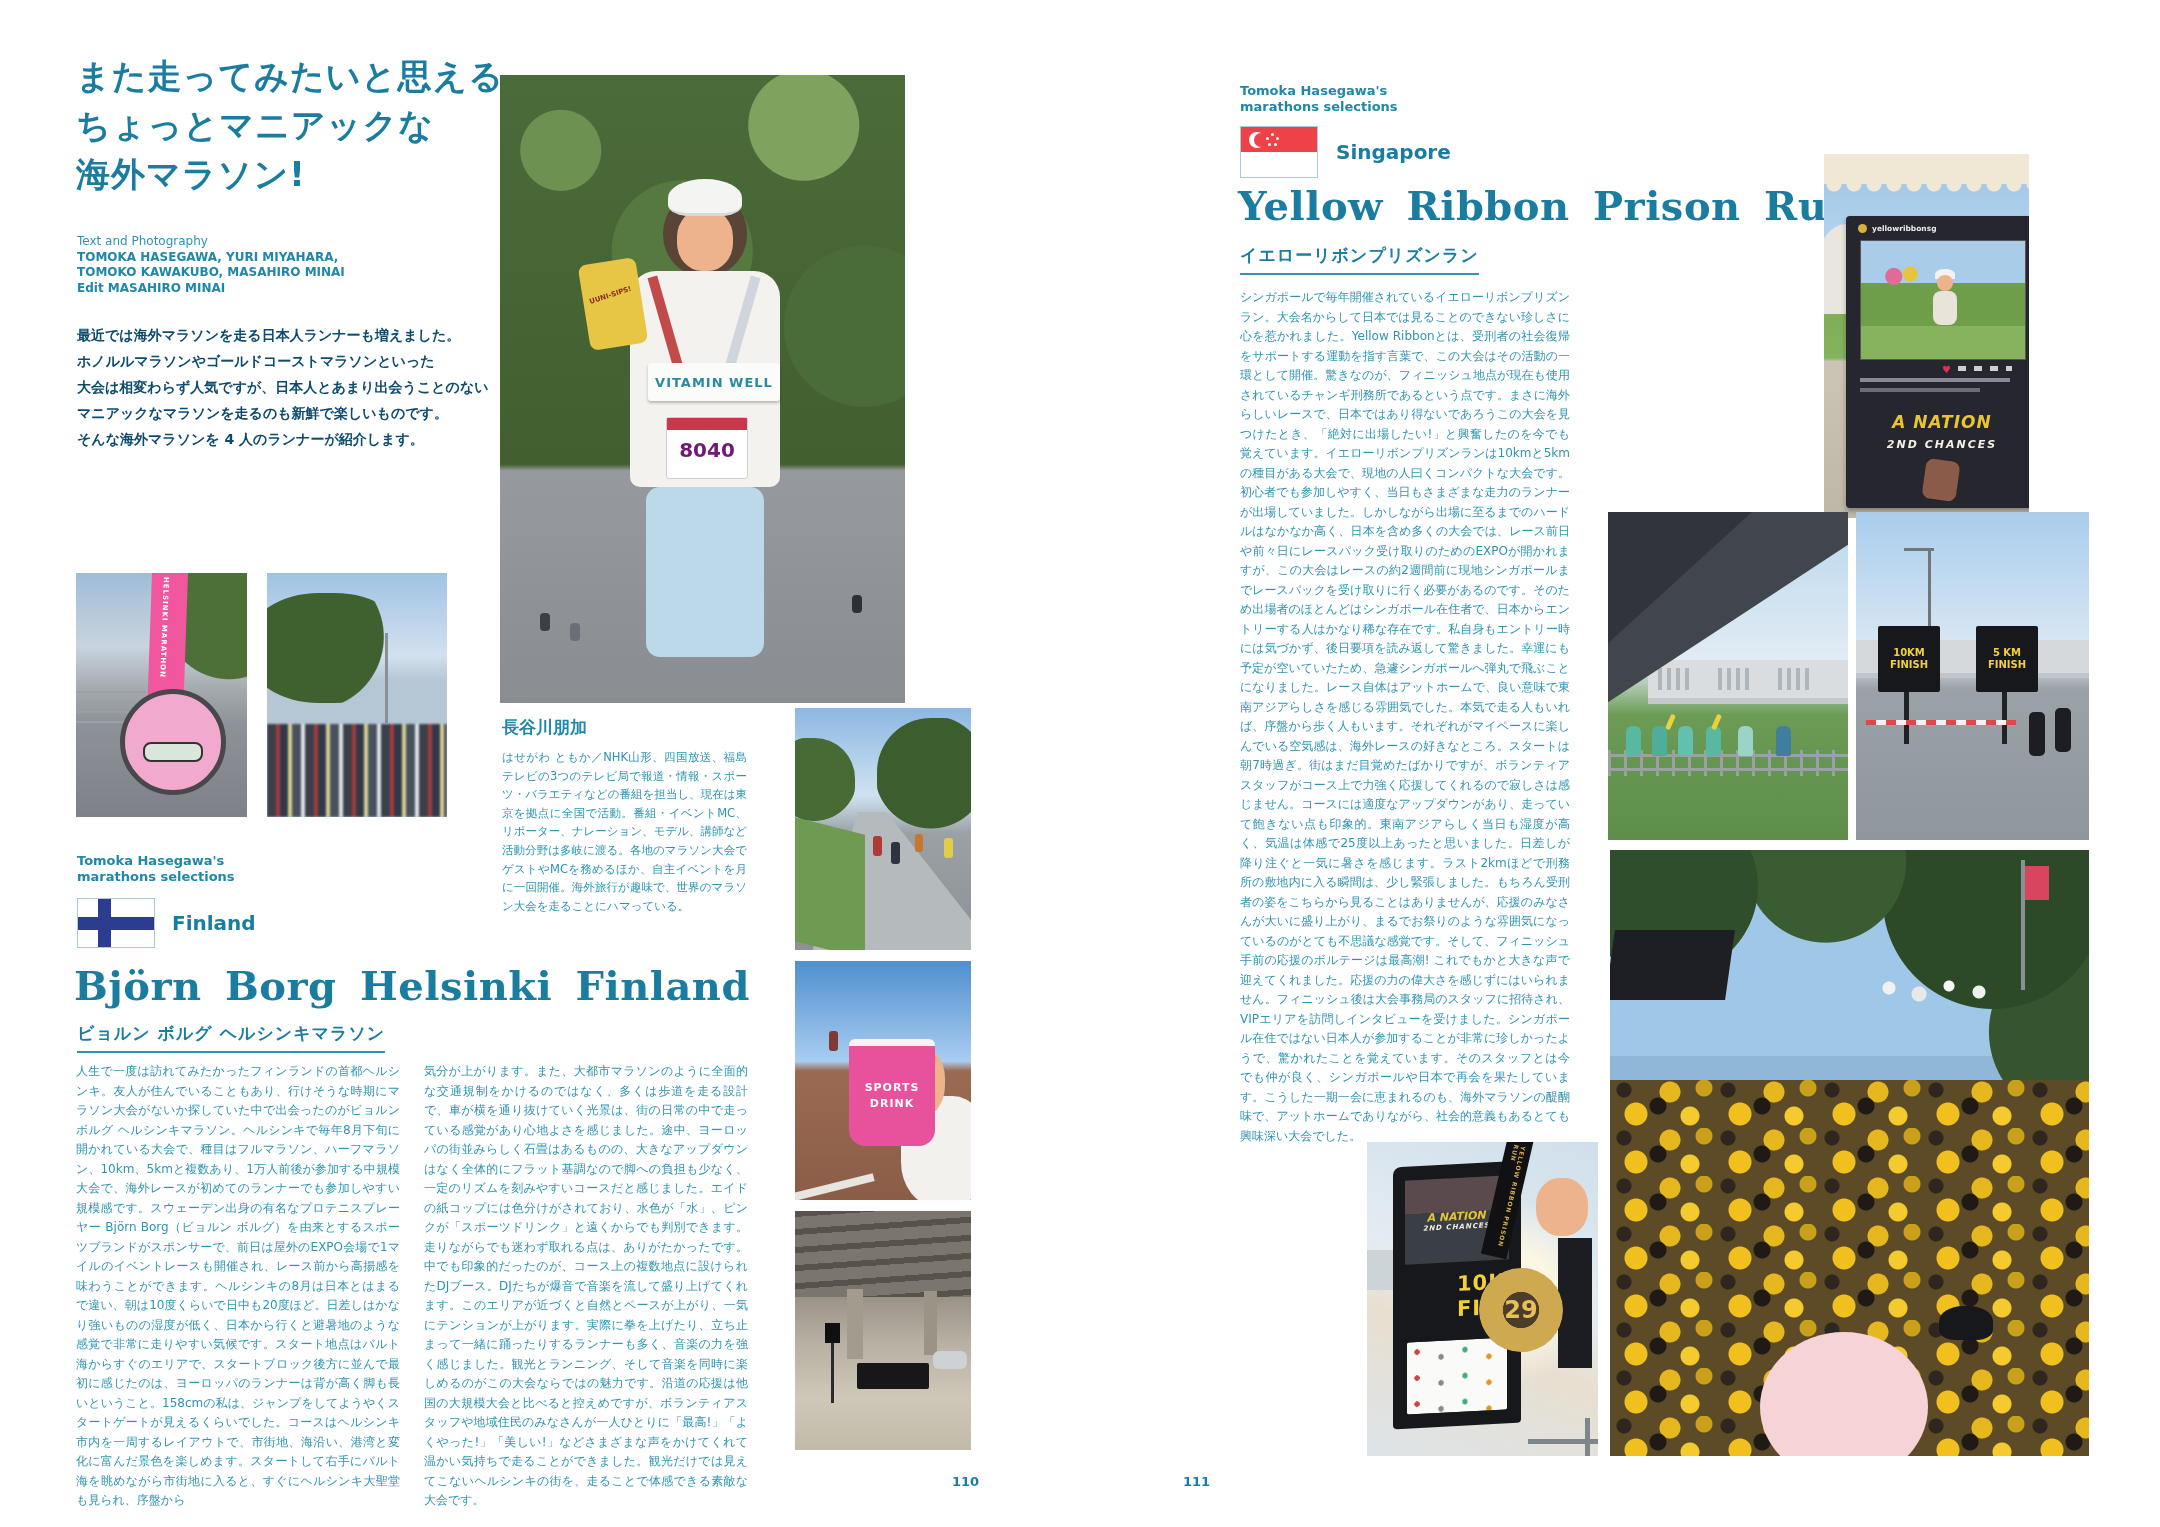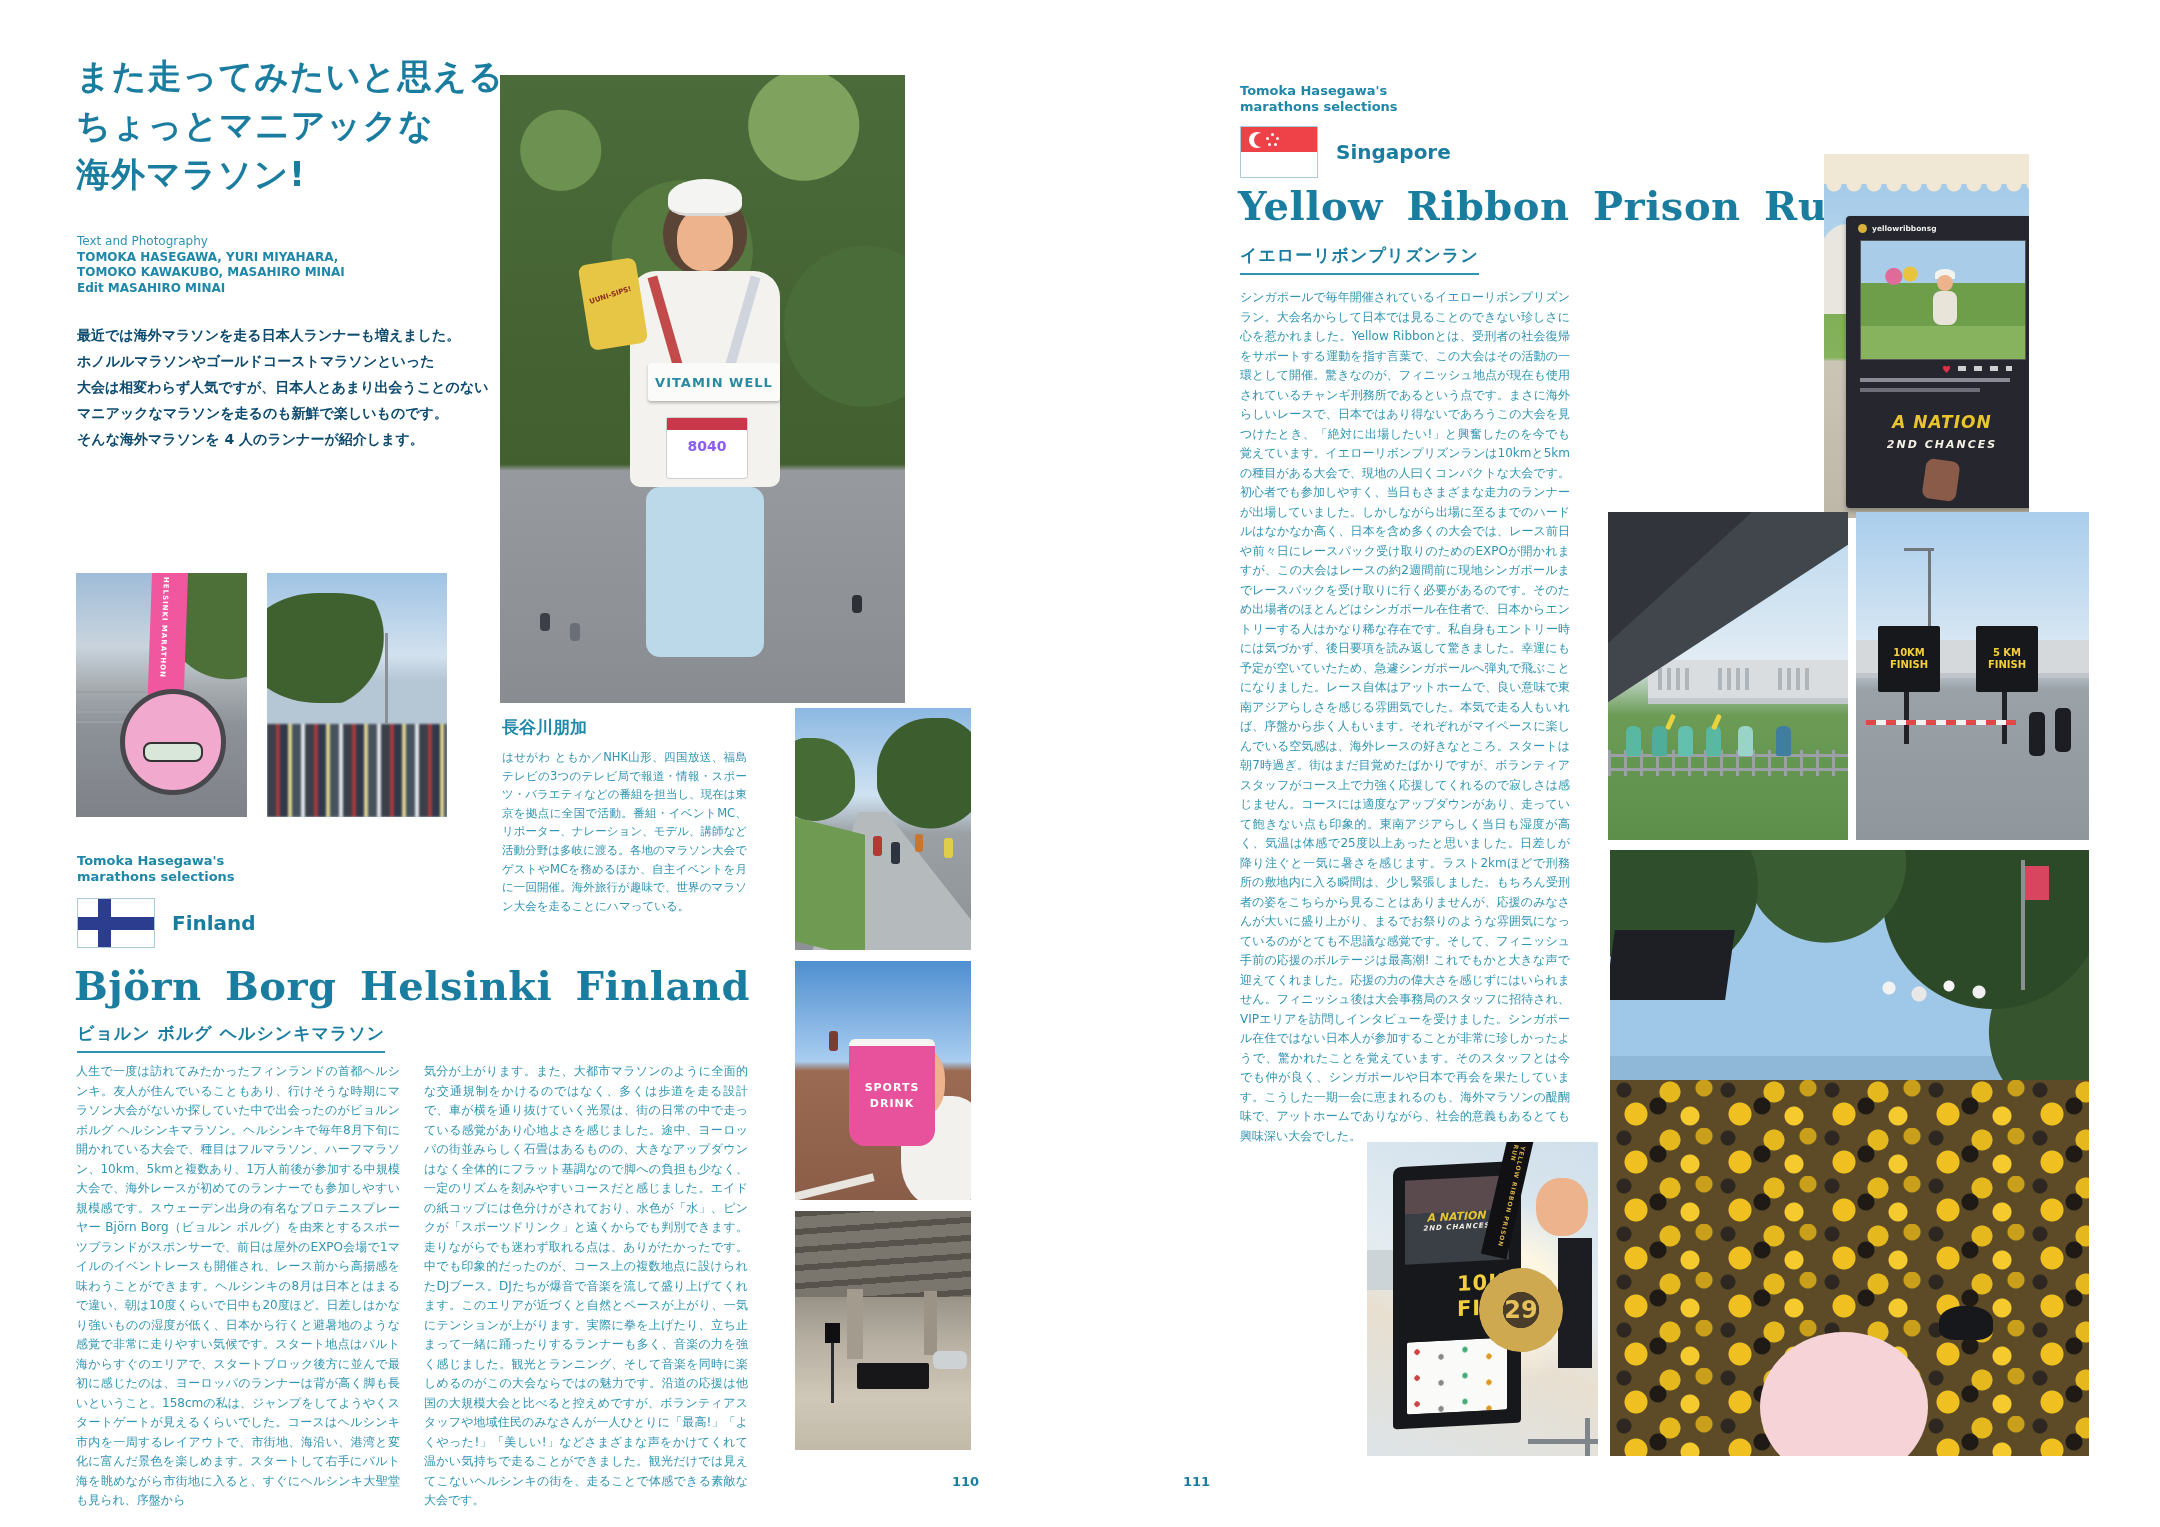--- a/index.html
+++ b/index.html
@@ -68,21 +68,21 @@
   .ph-hero .strap1{left:160px;top:200px;width:10px;height:92px;background:#c24a4a;transform:rotate(-16deg);}
   .ph-hero .strap2{left:238px;top:200px;width:10px;height:92px;background:#cfd4dd;transform:rotate(16deg);}
   .ph-hero .bag{left:84px;top:186px;width:58px;height:86px;border-radius:8px;background:#e7c645;transform:rotate(-9deg);}
   .ph-hero .bag span{position:absolute;left:6px;top:30px;font-size:7px;font-weight:700;color:#8a2d1e;transform:rotate(-9deg);}
   .ph-hero .sign{left:148px;top:288px;width:132px;height:38px;background:#fbfbf9;border-radius:3px;
       box-shadow:0 2px 3px rgba(0,0,0,.25);display:flex;align-items:center;justify-content:center;position:absolute;}
   .ph-hero .sign span{position:static;font-size:13px;font-weight:700;color:#2a8aa0;letter-spacing:1px;}
   .ph-hero .bib{left:166px;top:342px;width:80px;height:60px;background:#fff;border:1px solid #cfcfcf;border-radius:3px;}
   .ph-hero .bib i{position:absolute;left:0;top:0;width:100%;height:12px;background:#c8374a;}
   .ph-hero .bib span{position:absolute;left:0;top:20px;width:100%;text-align:center;
-      font-size:14px;font-weight:700;color:#8b5cf6;font-style:normal;}
+      font-size:20px;font-weight:700;color:#701a75;font-style:normal;}
   .ph-hero .pants{left:146px;top:412px;width:118px;height:170px;border-radius:14px;background:#bcd9ea;}
   .ph-hero .runnerdot{width:10px;height:18px;border-radius:4px;}
   
   .ph-path{background:linear-gradient(180deg,#8cb8e2 0%,#cfe2f2 36%,#9aa0a4 52%,#8b9195 100%);}
   .ph-path .treeR{right:-26px;top:10px;width:120px;height:120px;border-radius:45%;
       background:radial-gradient(circle at 45% 45%,#3c5e2e 0 60%,transparent 61%);}
   .ph-path .treeL{left:-30px;top:30px;width:90px;height:90px;border-radius:45%;
       background:radial-gradient(circle at 55% 45%,#466b35 0 60%,transparent 61%);}
   .ph-path .grass{left:0;top:118px;width:70px;height:124px;background:#6e9a52;transform:skewY(14deg);}
   .ph-path .trail{left:0;top:104px;width:100%;height:138px;background:#b5babd;

